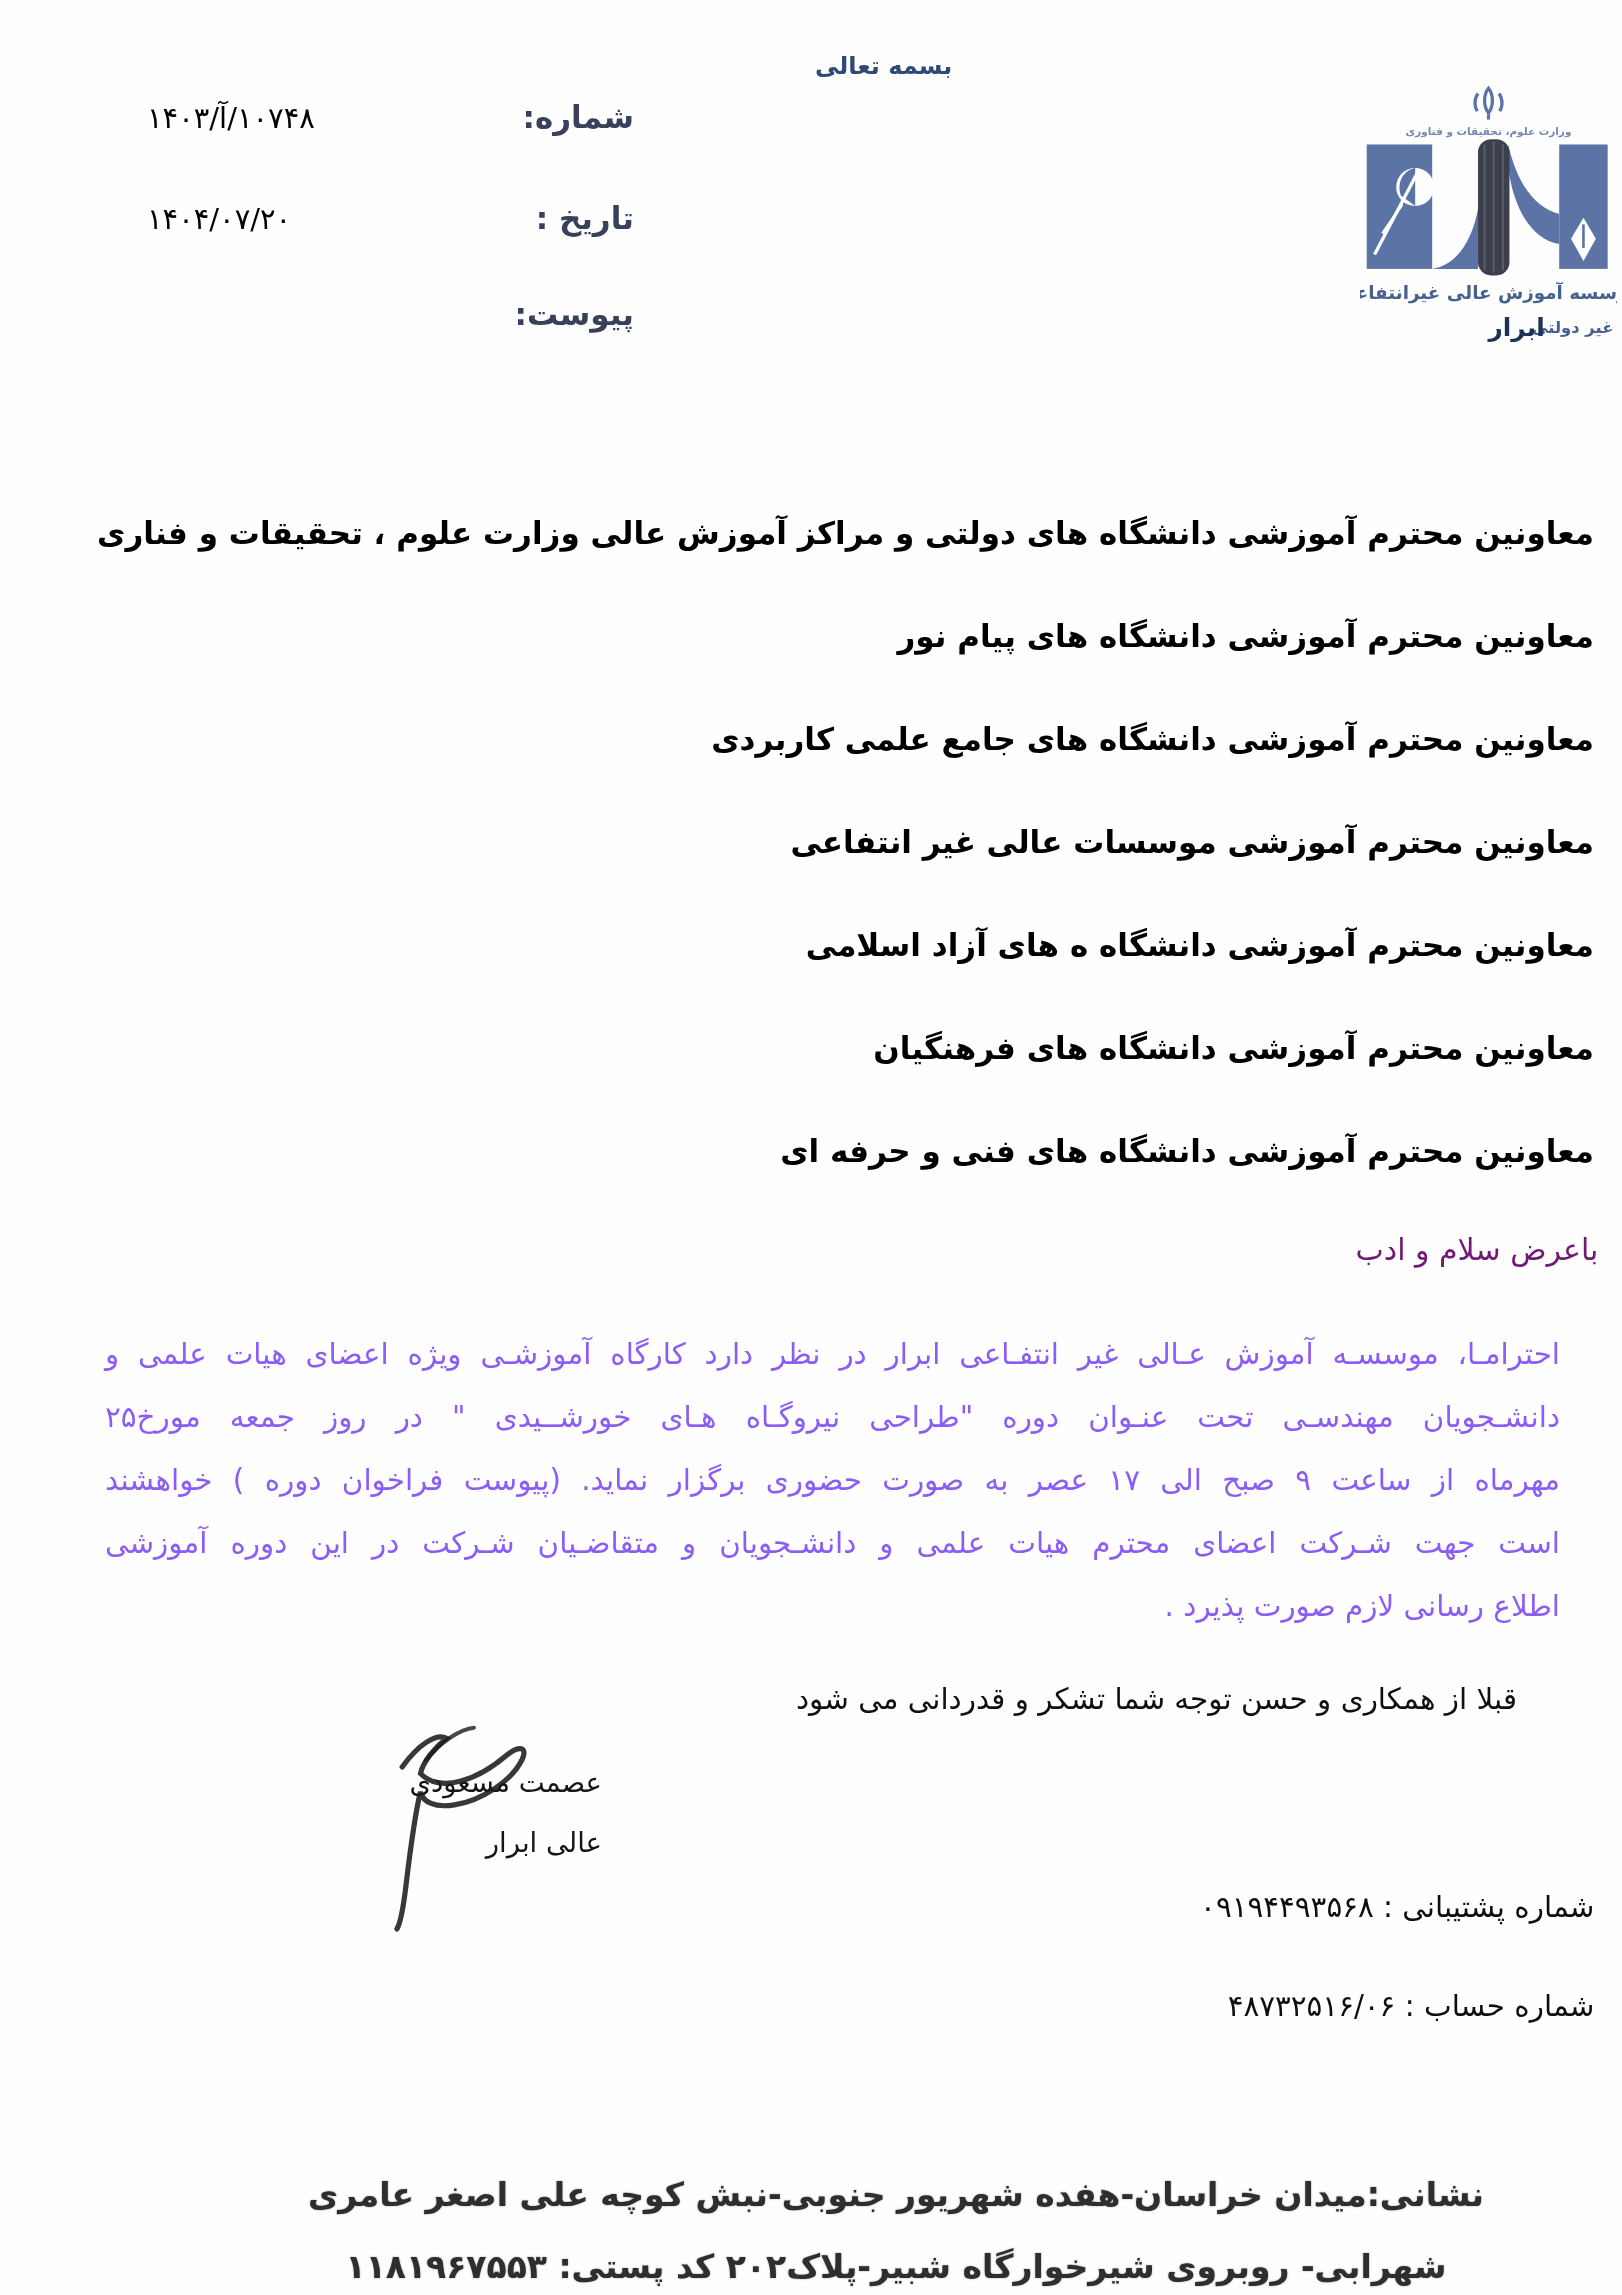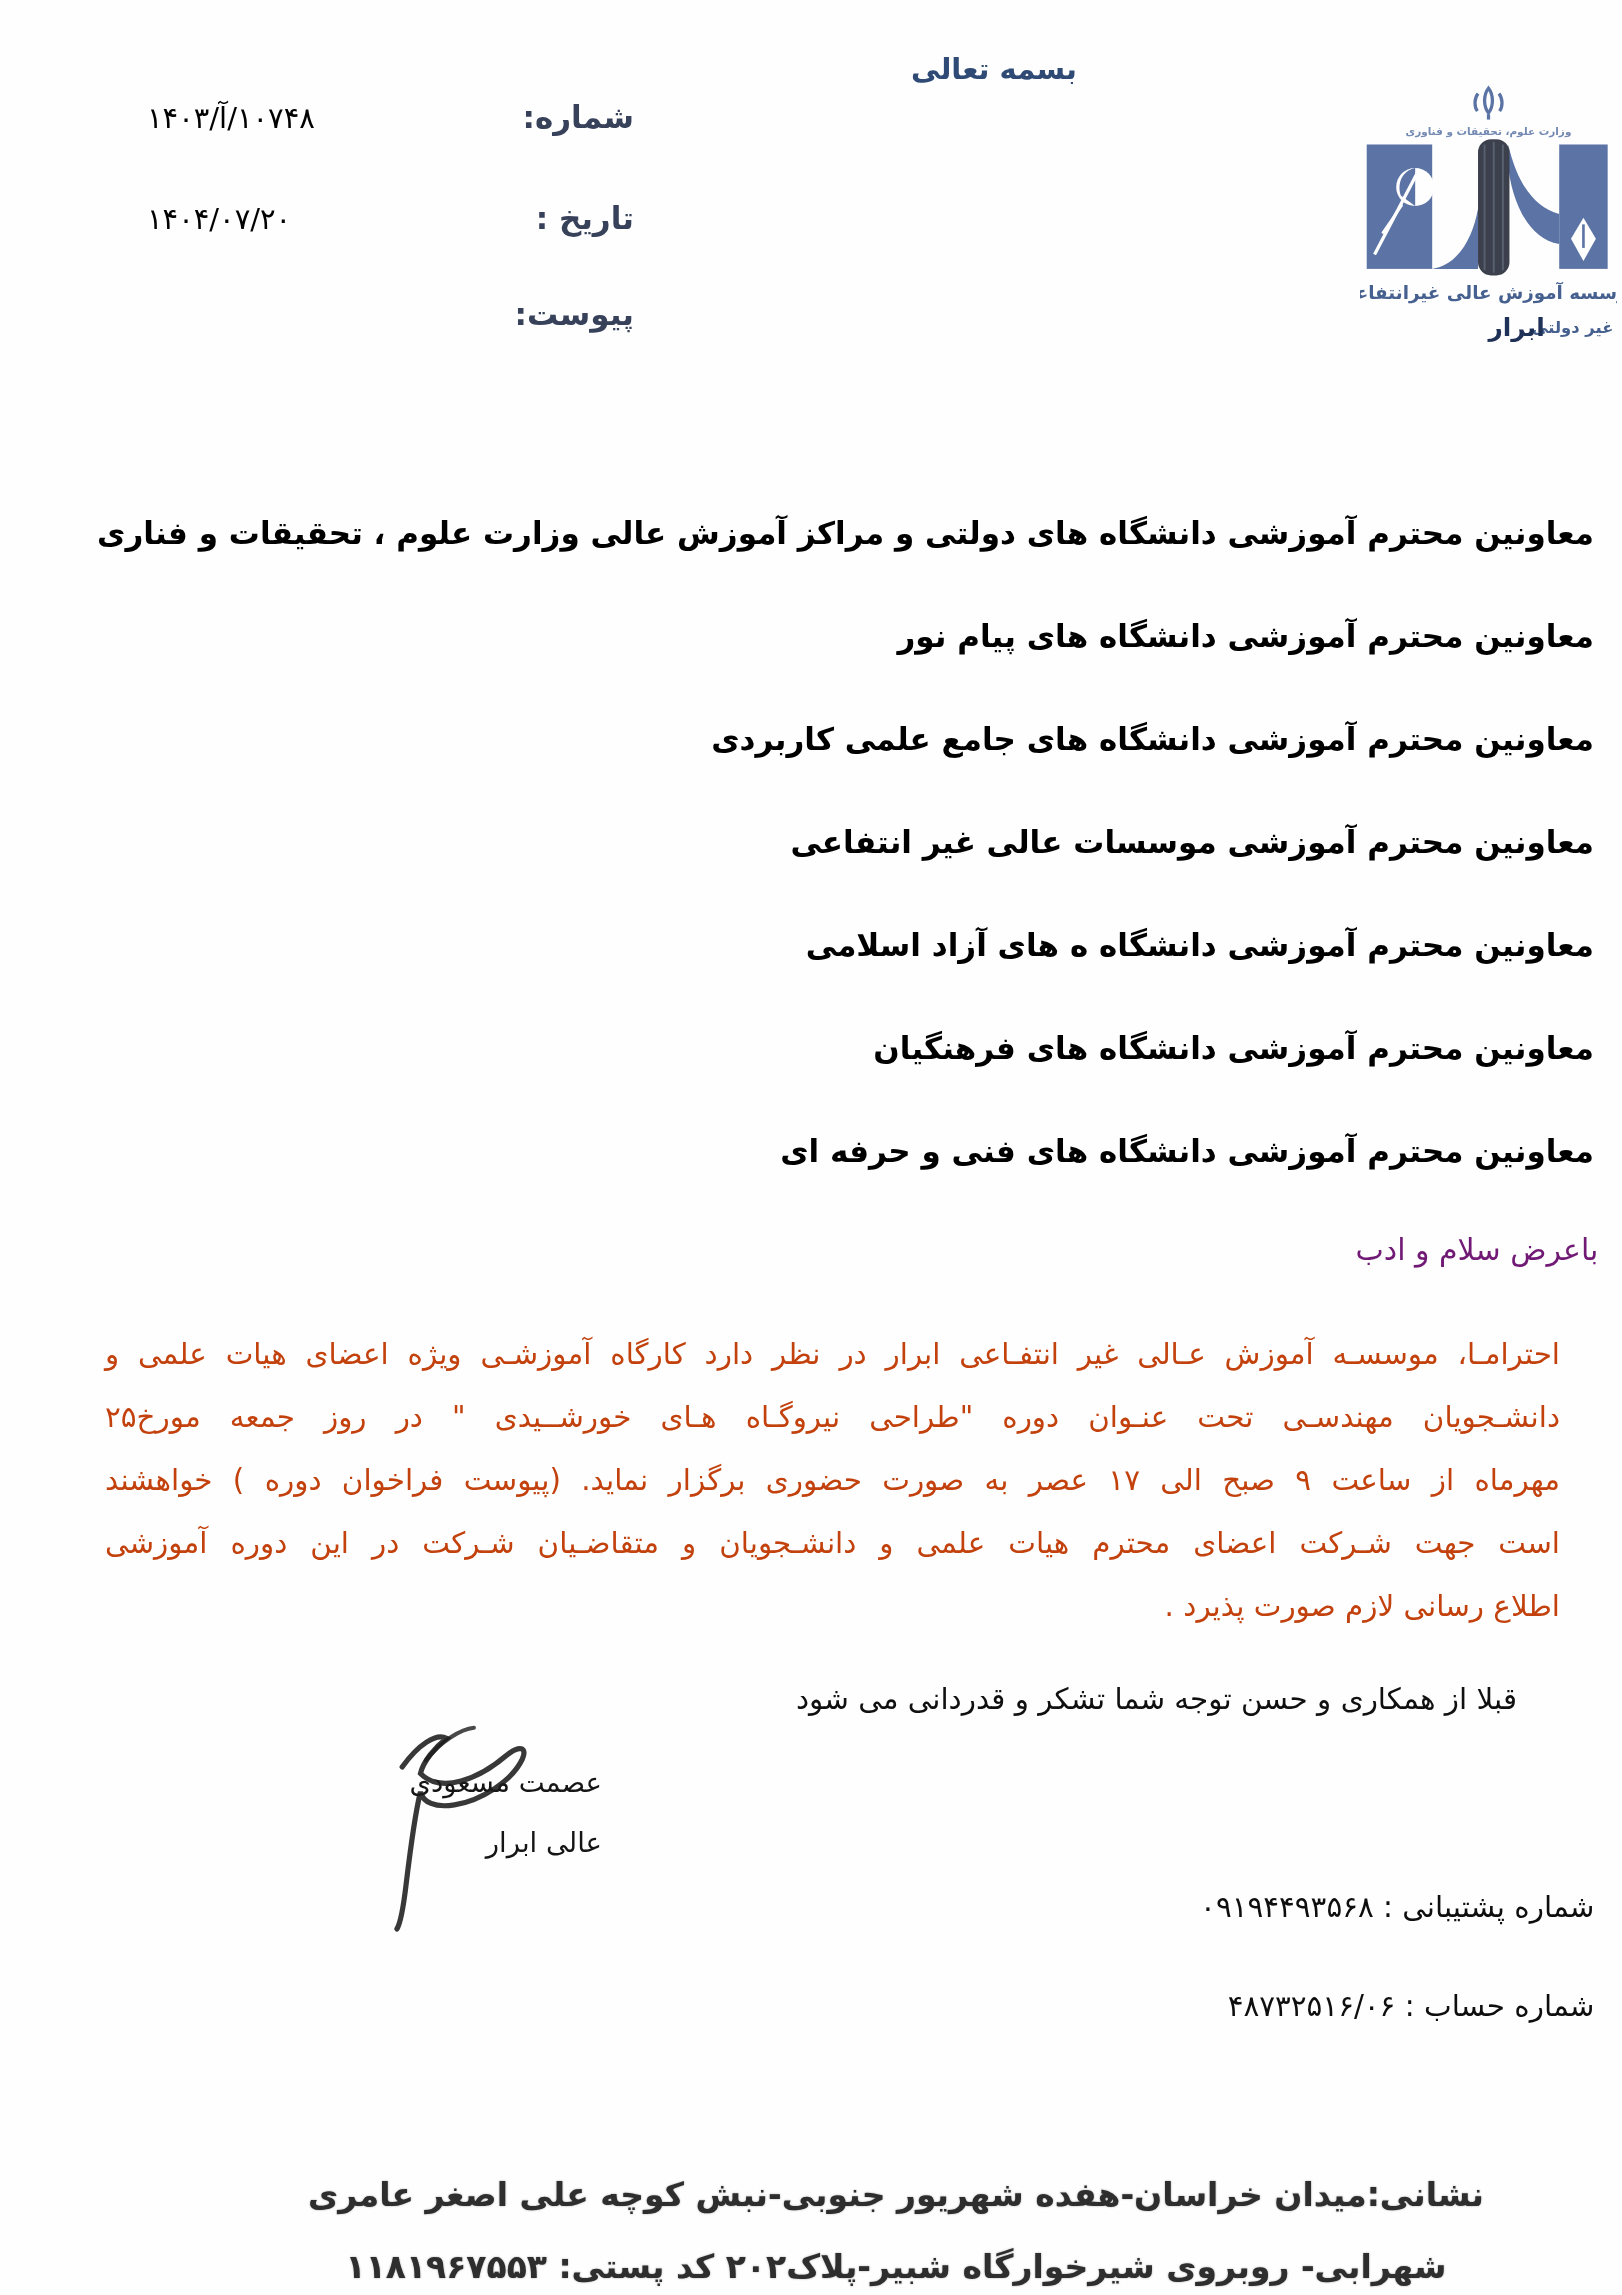--- a/index.html
+++ b/index.html
@@ -3,35 +3,35 @@
 <meta charset="utf-8">
 <style>
   html,body{margin:0;padding:0;background:#ffffff;}
   .page{
     position:relative; width:1622px; height:2295px; background:#fefefe; overflow:hidden;
     font-family:"DejaVu Sans", sans-serif; direction:rtl;
   }
   .abs{position:absolute;}
   
   .besmellah{
-    left:815px; top:52px; width:262px; text-align:right;
-    font-size:29px; font-weight:bold; color:#2e4a75; letter-spacing:0.7px;
+    left:815px; top:52px; width:262px; text-align:left;
+    font-size:24px; font-weight:bold; color:#2e4a75; letter-spacing:0.7px;
   }
   .hrow{left:147px; width:487px; display:flex; direction:rtl; justify-content:space-between; align-items:baseline; white-space:nowrap;}
   .hrow.r1{top:99px;} .hrow.r2{top:200px;} .hrow.r3{top:296px;}
   .hlabel{font-size:31px; font-weight:bold; color:#38415a;}
   .hvalue{font-size:29px; color:#000000; direction:ltr; unicode-bidi:bidi-override;}
   
   .logo{left:1360px; top:79px; width:257px; height:275px;}
   
   .recipients{right:28px; top:482px; text-align:right; white-space:nowrap;margin-left:11px;}
   .recipients div{font-size:31px; font-weight:bold; color:#000000; line-height:103px; height:103px;}
   
   .greeting{right:23.6px; top:1232px; font-size:30px; color:#701a75;}
-  .body{left:105px; right:62px; top:1323px; font-size:29.4px; color:#c2410c; line-height:63px;}
+  .body{left:105px; right:62px; top:1323px; font-size:29.4px; color:#8b5cf6; line-height:63px;}
   .jline{text-align:justify; text-align-last:justify;}
   .rline{text-align:right;}
   .thanks{right:105px; top:1682px; font-size:29.4px; color:#101010; white-space:nowrap;}
   
   .linkline{right:26px; top:1764px; font-size:29.4px; color:#0e0e0e; white-space:nowrap;}
   .linkline .url{color:#d84a4a; font-size:36px; font-weight:500; letter-spacing:-0.7px;}
   
   .signature{left:340px; top:1752px; width:262px; font-size:27.5px; color:#151515; line-height:60px; white-space:nowrap;}
   .sigsvg{left:363px; top:1721px; pointer-events:none;}
   

